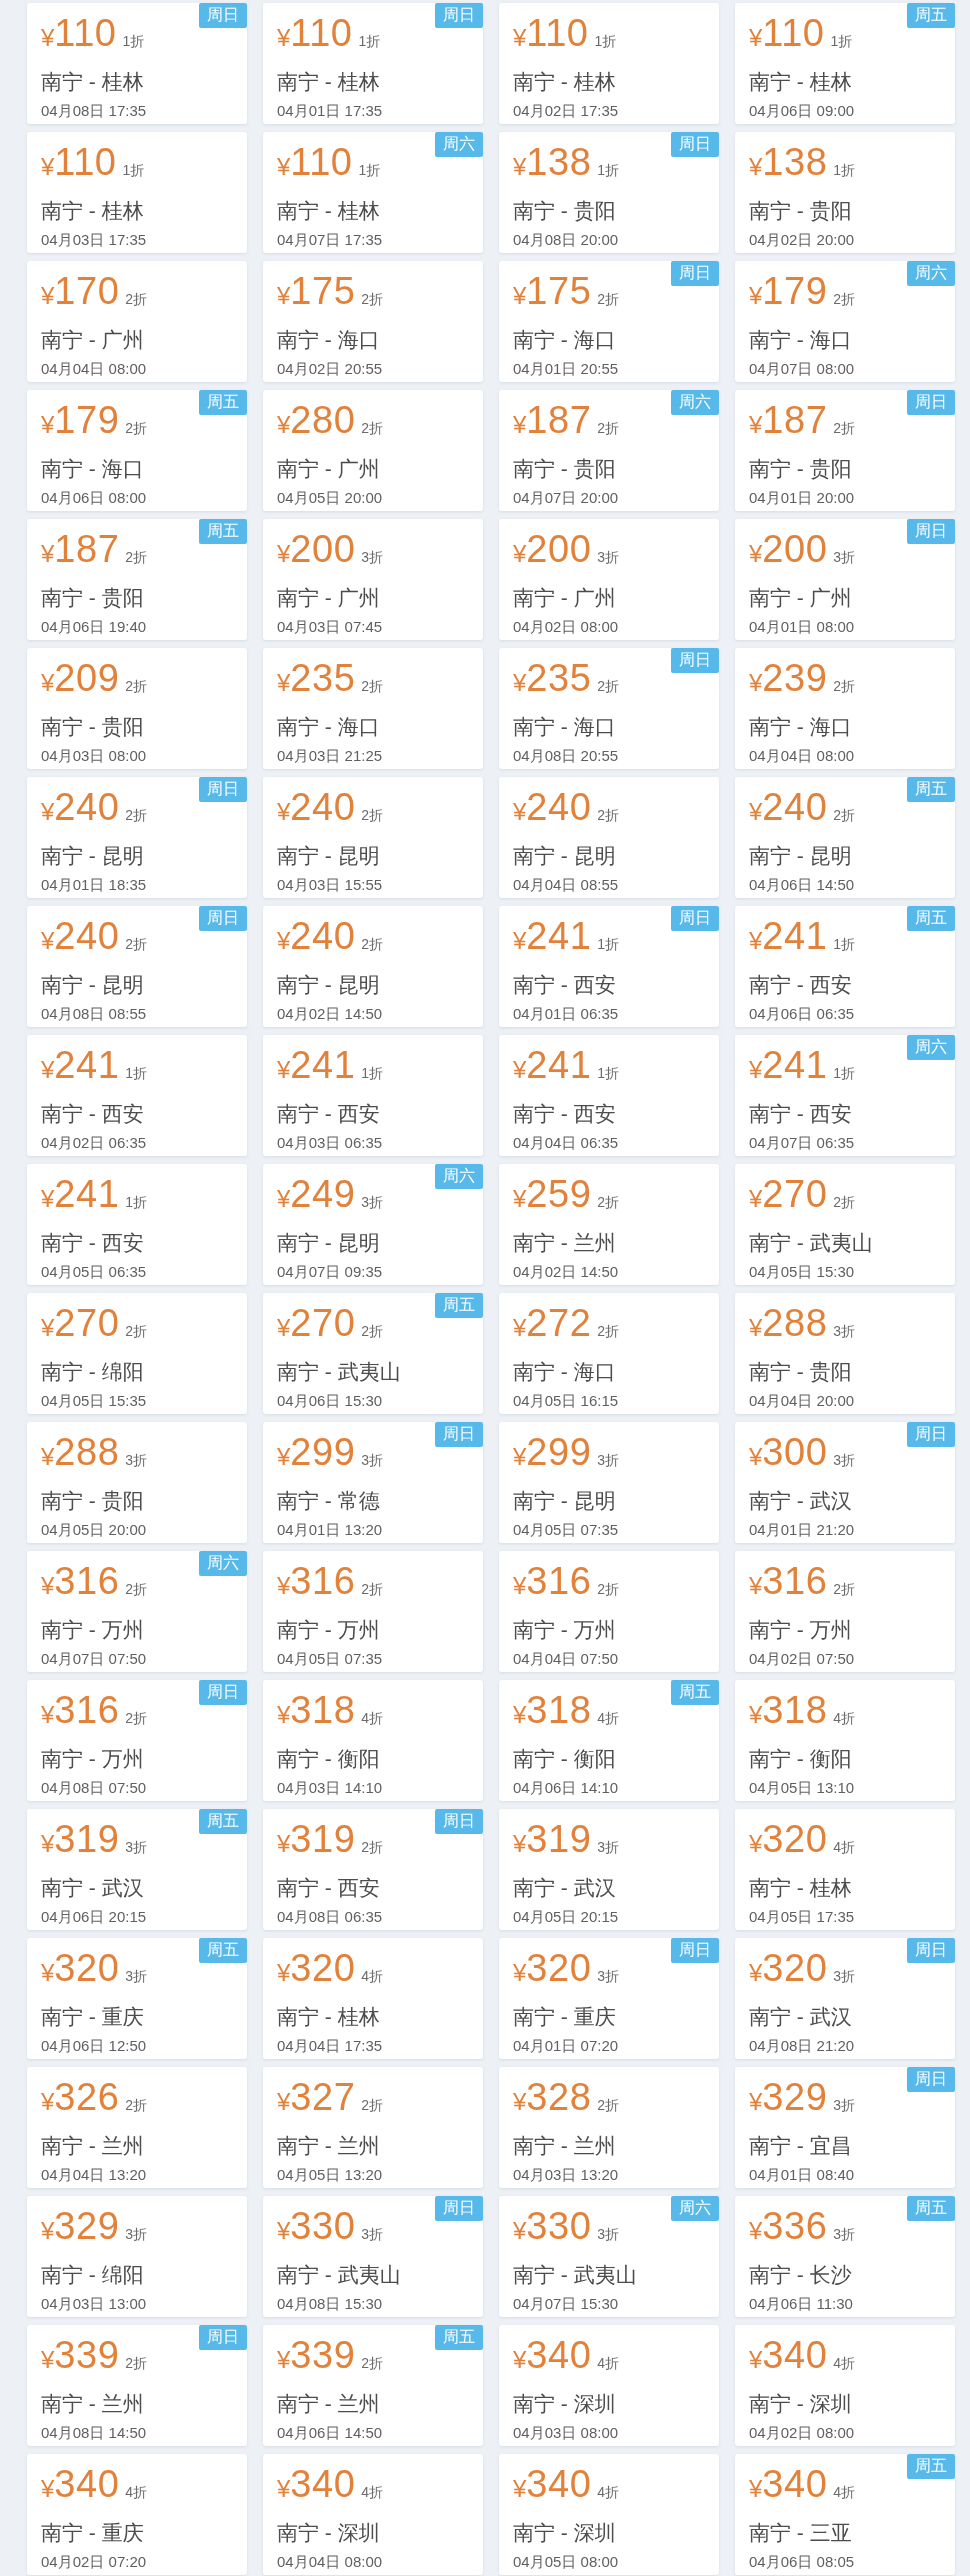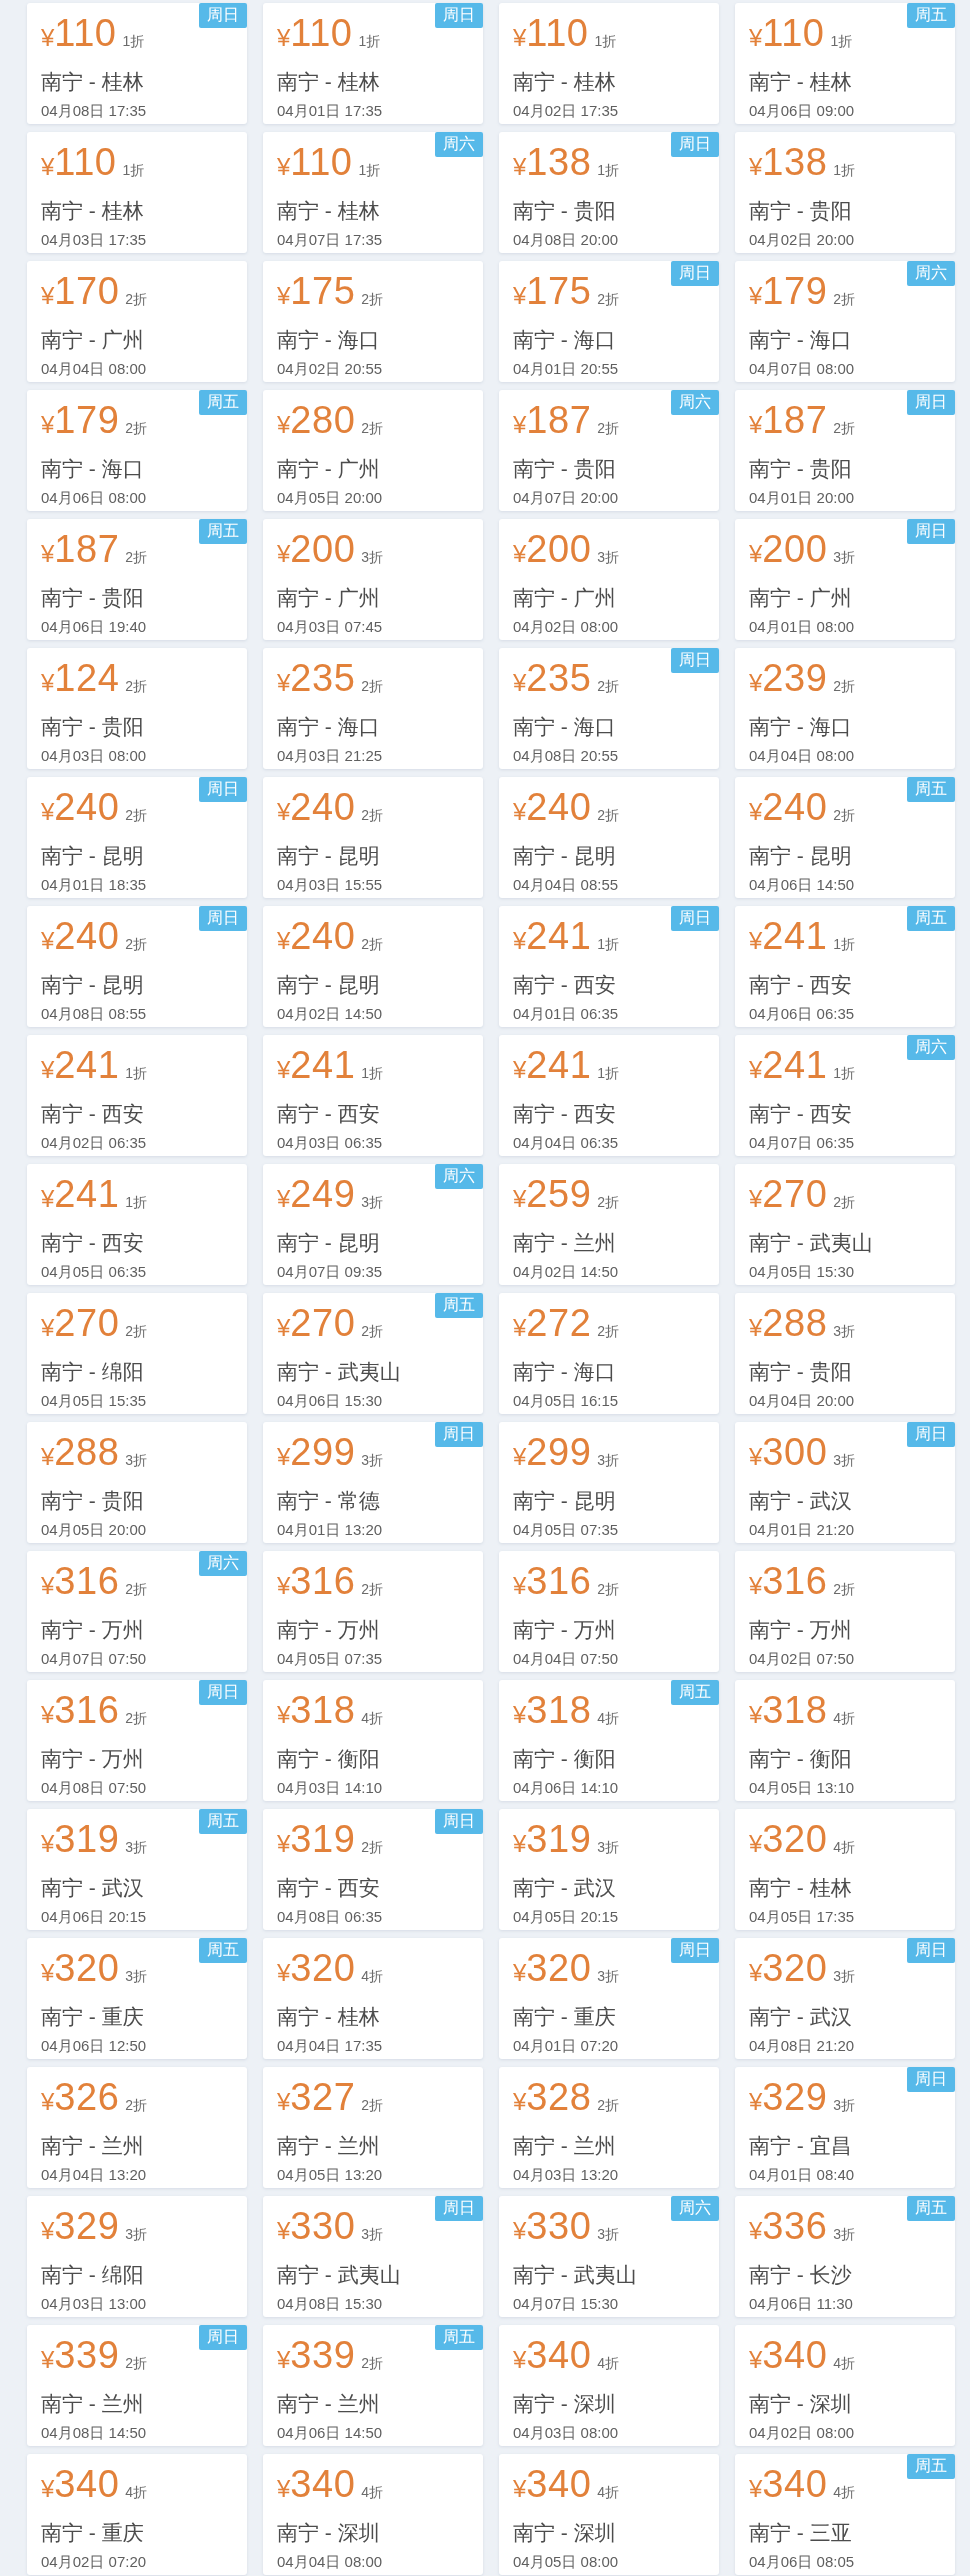--- a/index.html
+++ b/index.html
@@ -266,21 +266,21 @@
       <span class="disc">3折</span>
     </div>
     <div class="route">南宁 - 广州</div>
     <div class="date">04月01日 08:00</div>
   </div>
 
   <div class="card">
 
     <div class="price-row">
       <span class="yen">¥</span>
-      <span class="amount">124</span>
+      <span class="amount">209</span>
       <span class="disc">2折</span>
     </div>
     <div class="route">南宁 - 贵阳</div>
     <div class="date">04月03日 08:00</div>
   </div>
 
   <div class="card">
 
     <div class="price-row">
       <span class="yen">¥</span>

